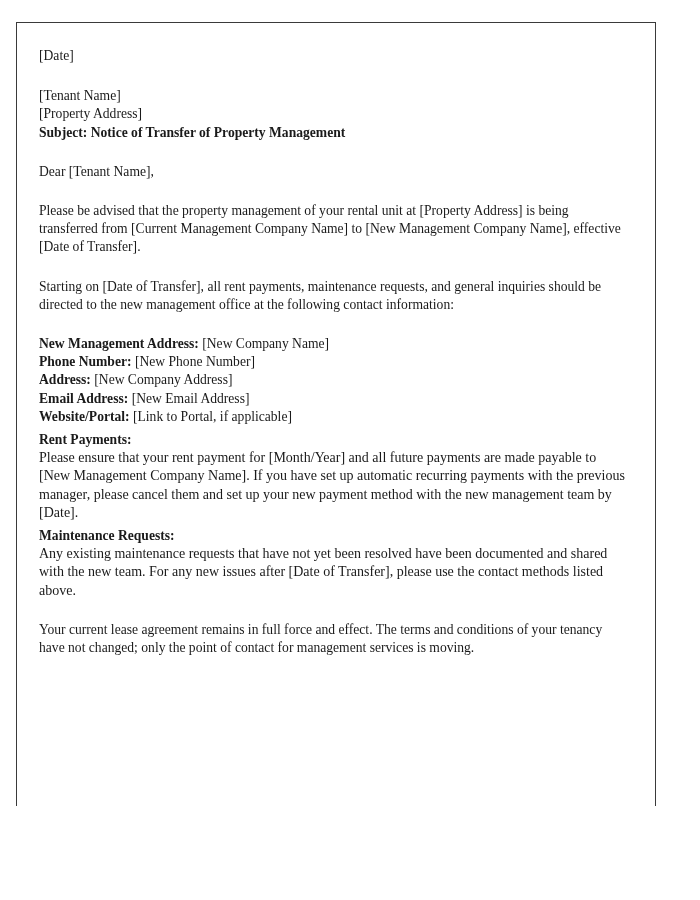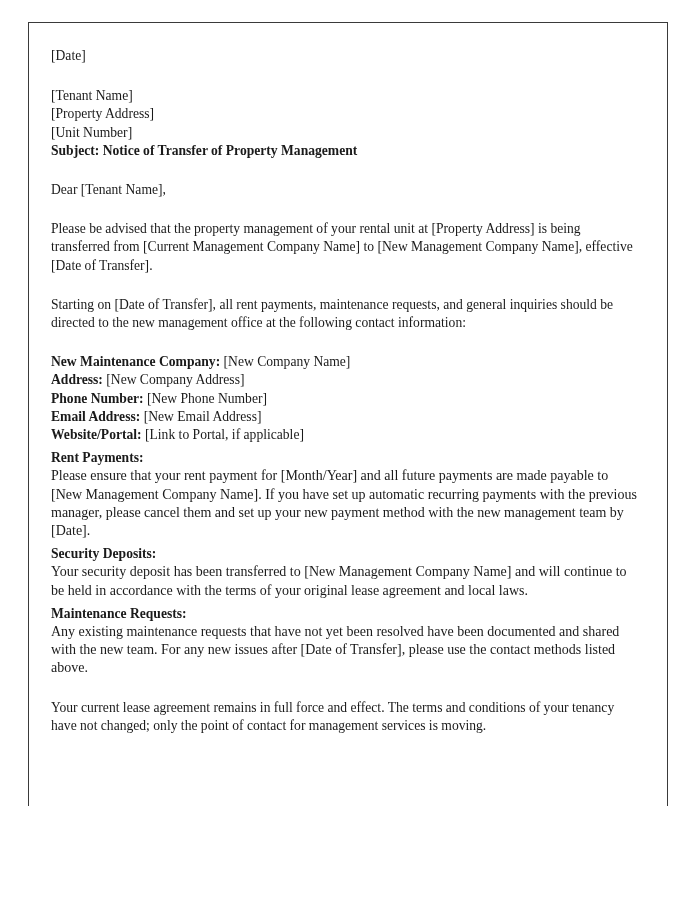--- a/index.html
+++ b/index.html
@@ -10,21 +10,21 @@
   body {
     width: 700px;
     height: 900px;
     overflow: hidden;
     font-family: "Liberation Serif", "DejaVu Serif", serif;
     color: #1a1a1a;
   }
 
   .page {
     position: absolute;
-    left: 28px;
+    left: 16px;
     top: 22px;
     width: 640px;           
     height: 784px;          
     box-sizing: border-box;
     background: #ffffff;
     border-left: 1px solid #3a3a3a;
     border-right: 1px solid #3a3a3a;
     border-top: 1px solid #3a3a3a;
     border-bottom: none;
     overflow: hidden;
@@ -87,63 +87,58 @@
 <body>
 
 <div class="page">
   <div class="page-inner">
 
     <div class="line">[Date]</div>
 
     <div class="addr-block">
       <div class="line">[Tenant Name]</div>
       <div class="line">[Property Address]</div>
-      <div class="line">[Unit Number]</div>
     </div>
 
     <div class="subject">Subject: Notice of Transfer of Property Management</div>
 
     <div class="para salutation">Dear [Tenant Name],</div>
 
     <div class="para">Please be advised that the property management of your rental unit at [Property Address] is being transferred from [Current Management Company Name] to [New Management Company Name], effective [Date of Transfer].</div>
 
     <div class="para">Starting on [Date of Transfer], all rent payments, maintenance requests, and general inquiries should be directed to the new management office at the following contact information:</div>
 
     <div class="contact-block">
       <div class="contact-line">
-        <span class="lbl">New Maintenance Company:</span>
+        <span class="lbl">New Management Address:</span>
         <span>[New Company Name]</span>
+      </div>
+      <div class="contact-line">
+        <span class="lbl">Phone Number:</span>
+        <span>[New Phone Number]</span>
       </div>
       <div class="contact-line">
         <span class="lbl">Address:</span>
         <span>[New Company Address]</span>
-      </div>
-      <div class="contact-line">
-        <span class="lbl">Phone Number:</span>
-        <span>[New Phone Number]</span>
       </div>
       <div class="contact-line">
         <span class="lbl">Email Address:</span>
         <span>[New Email Address]</span>
       </div>
       <div class="contact-line">
         <span class="lbl">Website/Portal:</span>
         <span>[Link to Portal, if applicable]</span>
       </div>
     </div>
 
     <div class="section">
       <div class="heading">Rent Payments:</div>
       <div class="body">Please ensure that your rent payment for [Month/Year] and all future payments are made payable to [New Management Company Name]. If you have set up automatic recurring payments with the previous manager, please cancel them and set up your new payment method with the new management team by [Date].</div>
     </div>
 
-    <div class="section">
-      <div class="heading">Security Deposits:</div>
-      <div class="body">Your security deposit has been transferred to [New Management Company Name] and will continue to be held in accordance with the terms of your original lease agreement and local laws.</div>
-    </div>
 
     <div class="section">
       <div class="heading">Maintenance Requests:</div>
       <div class="body">Any existing maintenance requests that have not yet been resolved have been documented and shared with the new team. For any new issues after [Date of Transfer], please use the contact methods listed above.</div>
     </div>
 
     <div class="para">Your current lease agreement remains in full force and effect. The terms and conditions of your tenancy have not changed; only the point of contact for management services is moving.</div>
 
   </div>
 </div>

